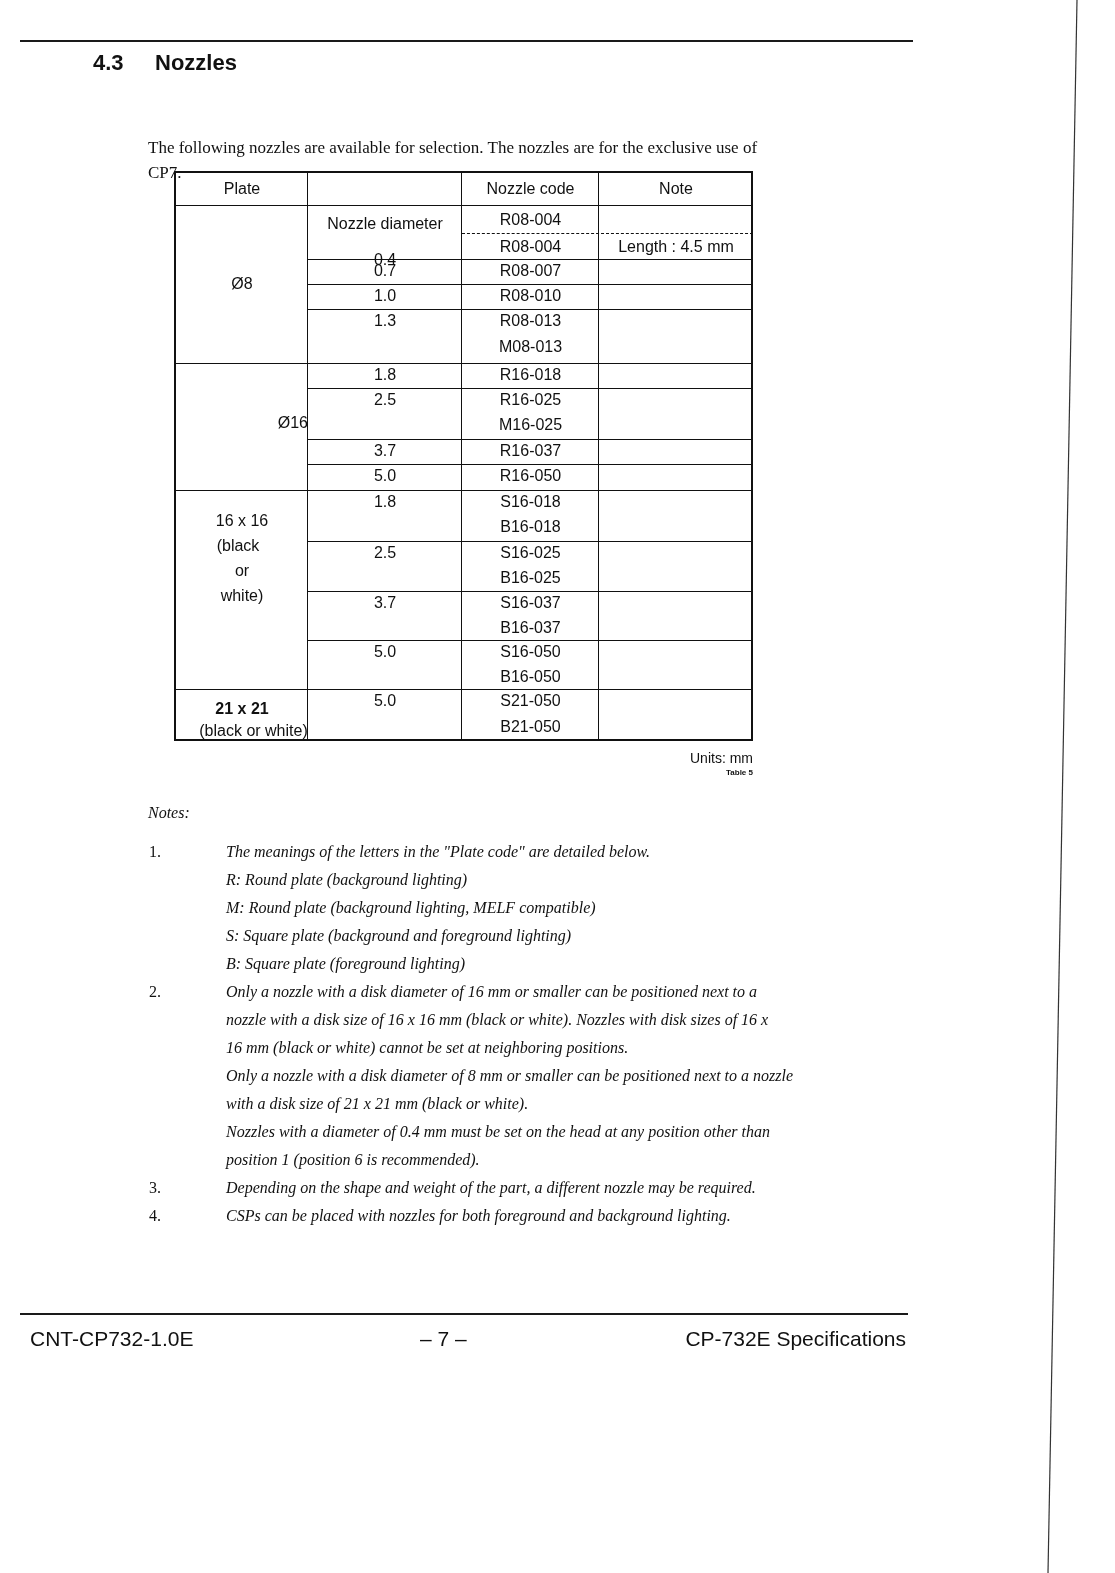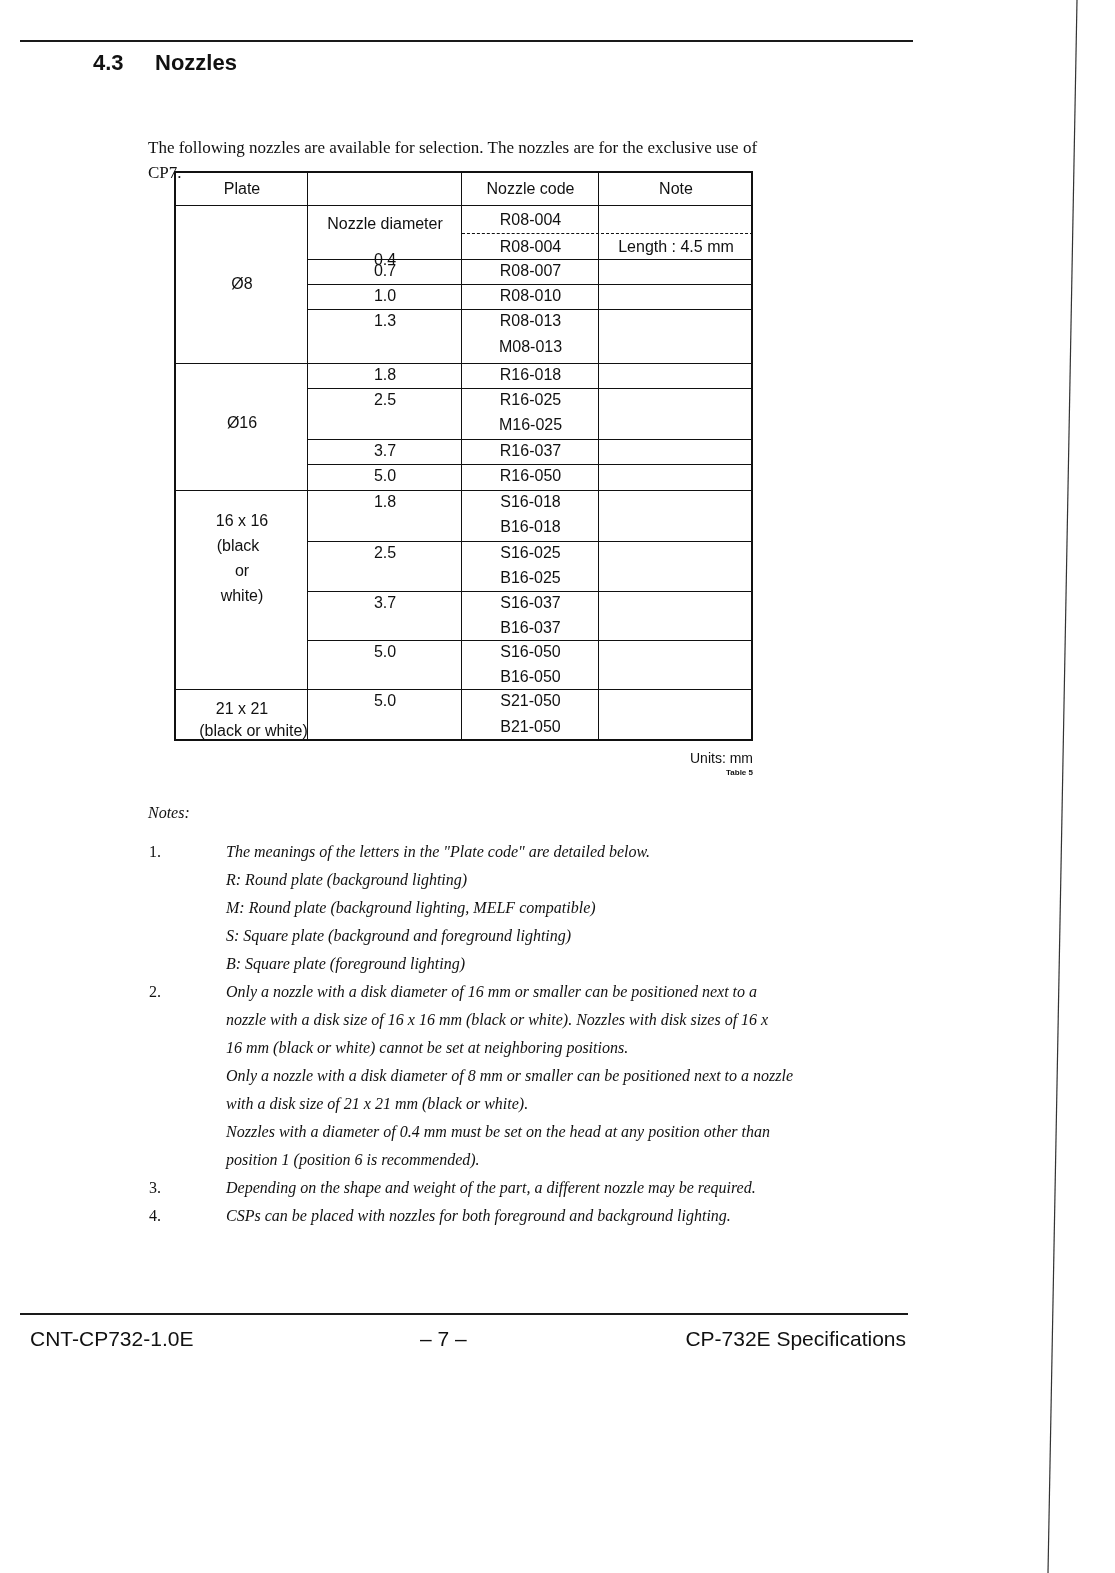--- a/index.html
+++ b/index.html
@@ -68,26 +68,26 @@
   <div class="hline" style="left:132px; width:445px; top:111px;"></div>
   <div class="hline" style="left:132px; width:445px; top:136px;"></div>
   <div class="hline" style="left:132px; width:445px; top:215px;"></div>
   <div class="hline" style="left:132px; width:445px; top:266px;"></div>
   <div class="hline" style="left:132px; width:445px; top:291px;"></div>
   <div class="hline" style="left:132px; width:445px; top:368px;"></div>
   <div class="hline" style="left:132px; width:445px; top:418px;"></div>
   <div class="hline" style="left:132px; width:445px; top:467px;"></div>
 
   <div class="txt" style="left:0; width:132px; top:102px;">Ø8</div>
-  <div class="txt" style="left:0; width:132px; top:241px;">Ø16</div>
+  <div class="txt" style="left:0; width:132px; top:241px;text-align:right;">Ø16</div>
   <div class="txt" style="left:0; width:132px; top:339px;">16 x 16</div>
   <div class="txt" style="left:0; width:124px; top:364px;">(black</div>
   <div class="txt" style="left:0; width:132px; top:389px;">or</div>
   <div class="txt" style="left:0; width:132px; top:414px;">white)</div>
-  <div class="txt" style="left:0; width:132px; top:527px;">21 x 21</div>
+  <div class="txt" style="left:0; width:132px; top:527px;font-weight:bold;">21 x 21</div>
   <div class="txt" style="left:0; width:155px; top:549px;">(black or white)</div>
 
   <div class="txt" style="left:132px; width:154px; top:34px;margin-top:44px;">0.4</div>
   <div class="txt" style="left:132px; width:154px; top:89px;">0.7</div>
   <div class="txt" style="left:132px; width:154px; top:114px;">1.0</div>
   <div class="txt" style="left:132px; width:154px; top:139px;">1.3</div>
   <div class="txt" style="left:132px; width:154px; top:193px;">1.8</div>
   <div class="txt" style="left:132px; width:154px; top:218px;">2.5</div>
   <div class="txt" style="left:132px; width:154px; top:269px;">3.7</div>
   <div class="txt" style="left:132px; width:154px; top:294px;">5.0</div>

